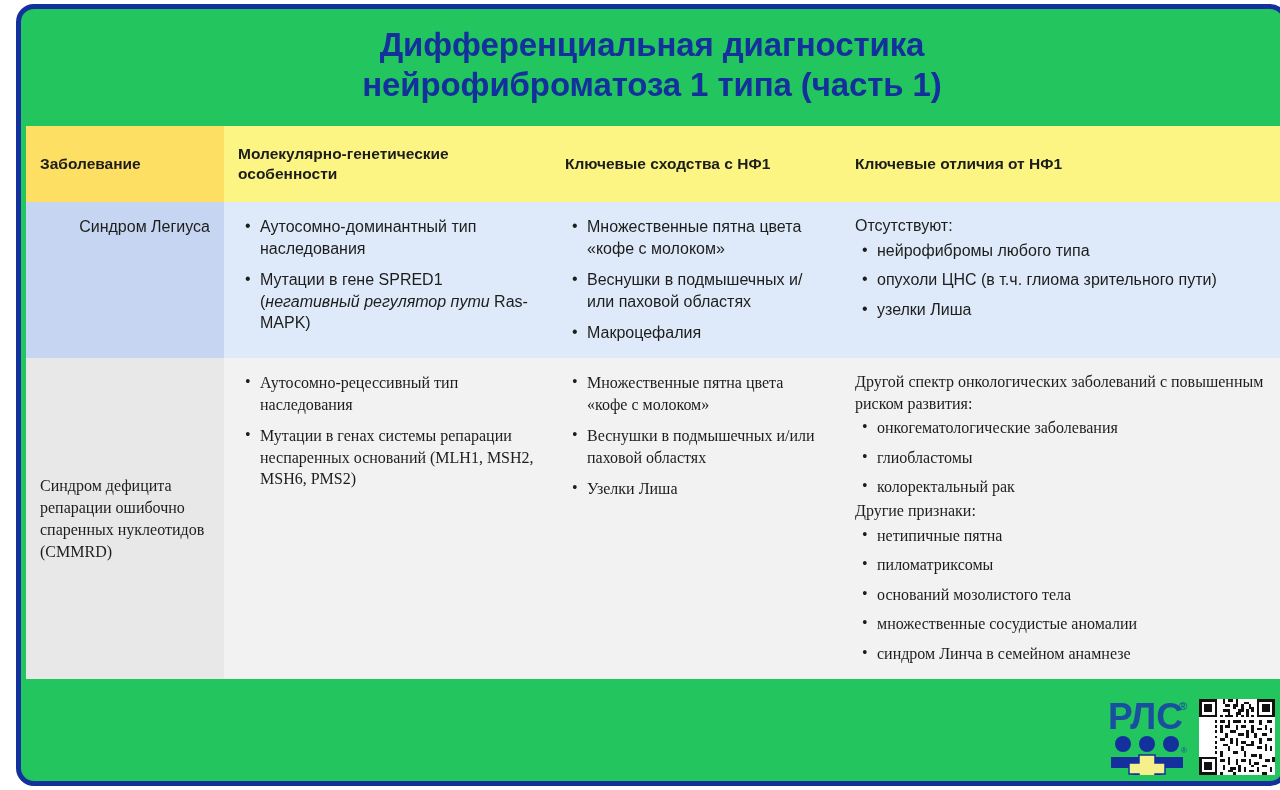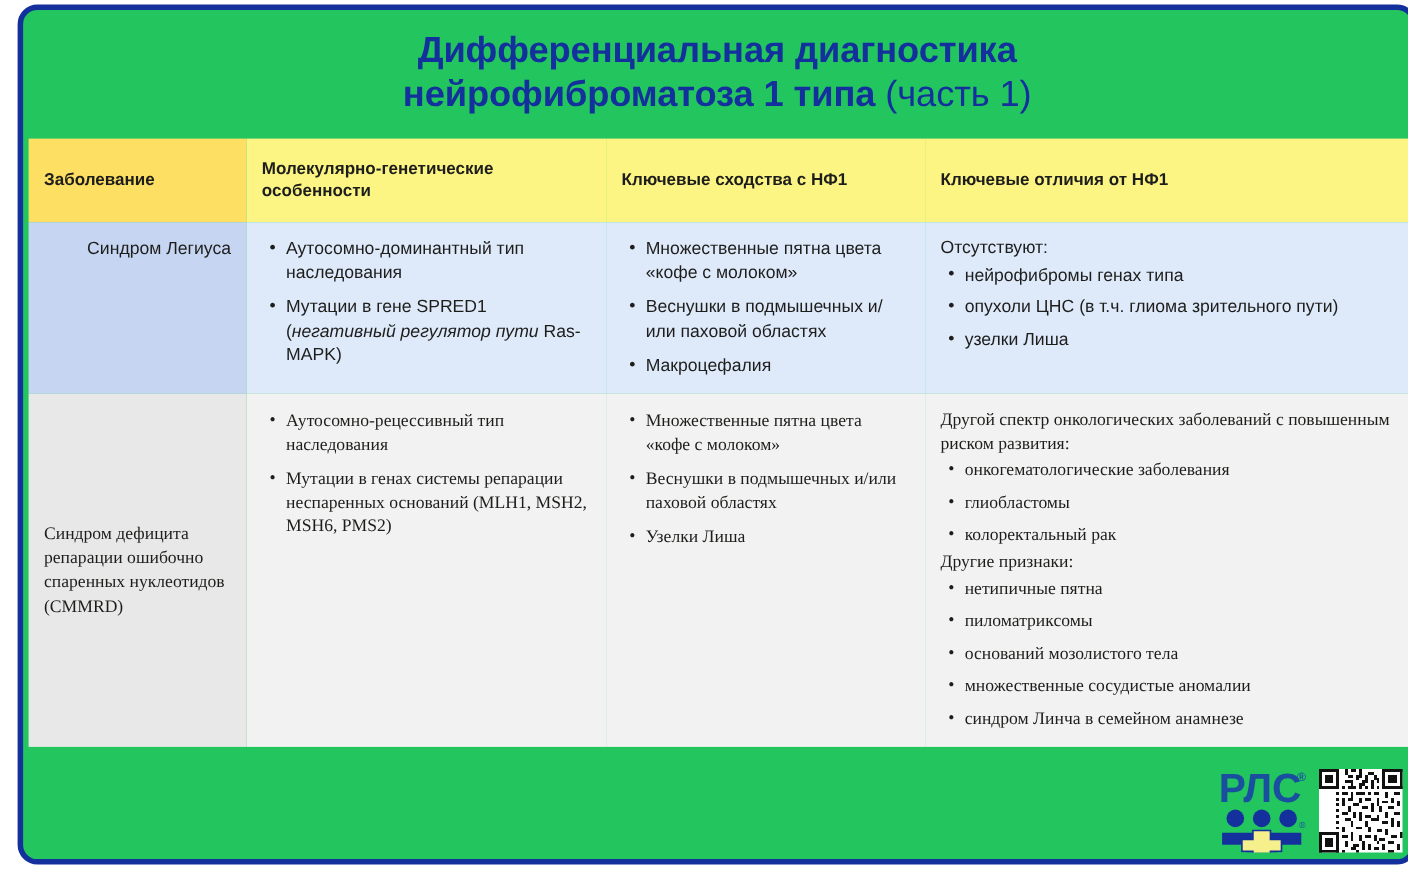--- a/index.html
+++ b/index.html
@@ -31,21 +31,21 @@
     text-align:center;
   }
   .title-line{
     color:#14309C;
     font-size:33px;
     line-height:1.22;
     font-weight:bold;
     letter-spacing:-0.1px;
   }
   .title-sub{
-    font-weight:normal;
+    font-weight:bold;
   }
   
   .tbl{
     position:absolute;
     left:5px;right:5px;
     top:117px;
     border-collapse:collapse;
     width:calc(100% - 10px);
     table-layout:fixed;
   }
@@ -194,21 +194,21 @@
           <td>
             <ul class="bul">
               <li>Множественные пятна цвета «кофе с молоком»</li>
               <li>Веснушки в подмышечных и/или паховой областях</li>
               <li>Макроцефалия</li>
             </ul>
           </td>
           <td>
             <div class="lead">Отсутствуют:</div>
             <ul class="bul tight">
-              <li>нейрофибромы генах типа</li>
+              <li>нейрофибромы любого типа</li>
               <li>опухоли ЦНС (в т.ч. глиома зрительного пути)</li>
               <li>узелки Лиша</li>
             </ul>
           </td>
         </tr>
 
         <tr class="row-grey">
           <td class="first mid">Синдром дефицита репарации ошибочно спаренных нуклеотидов (CMMRD)</td>
           <td>
             <ul class="bul">

